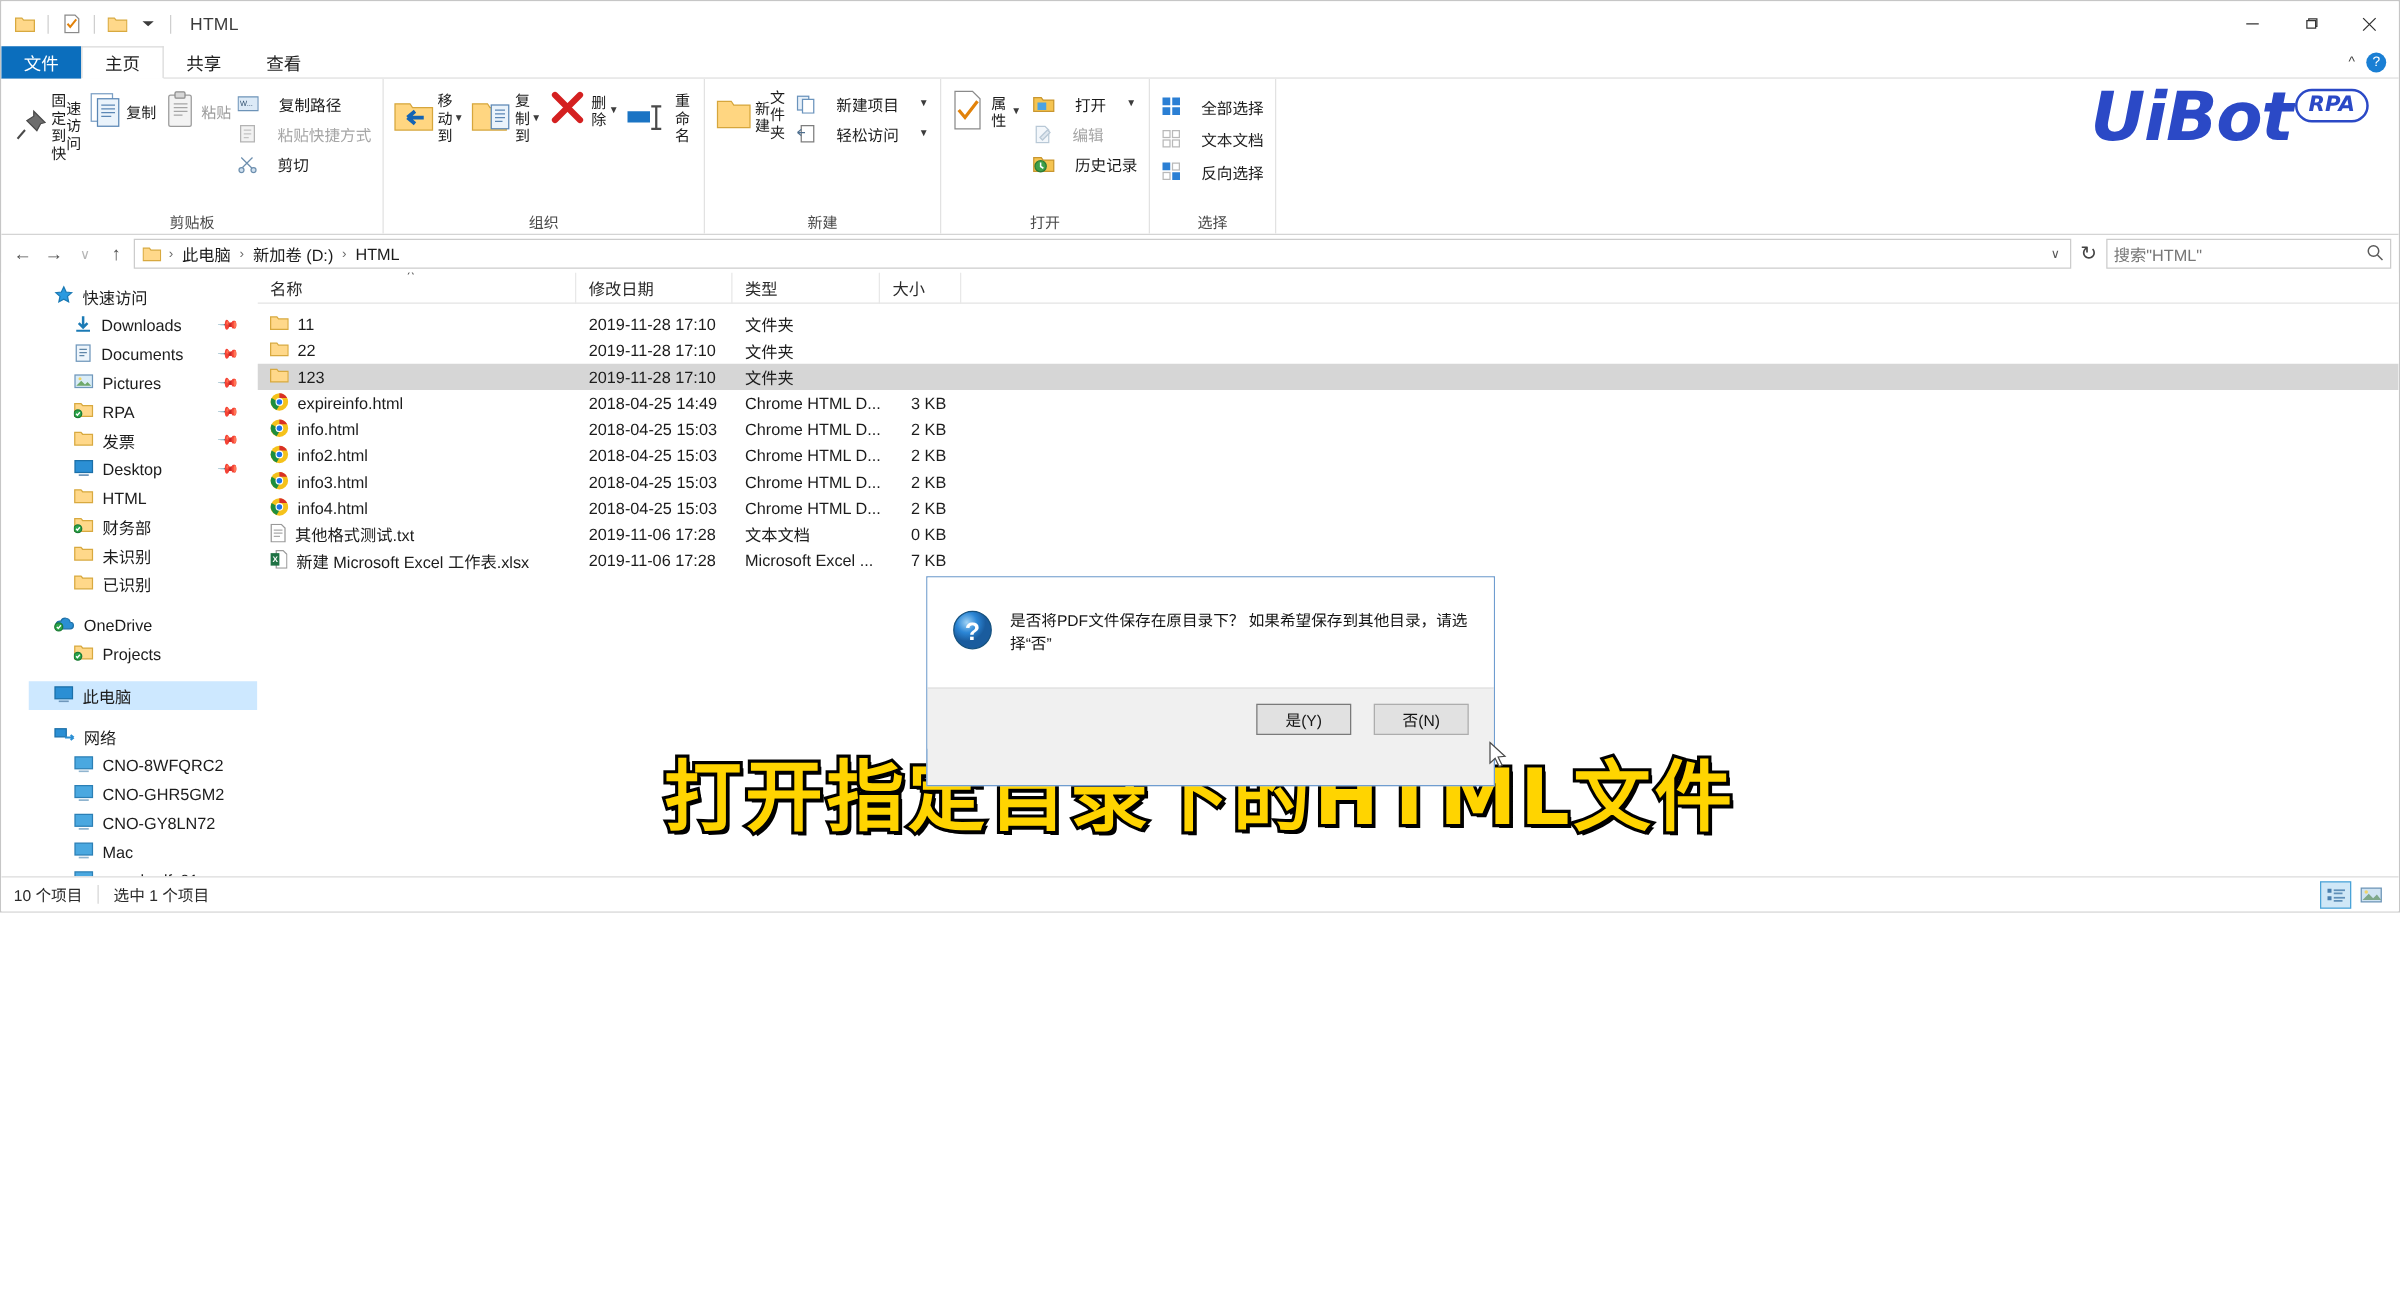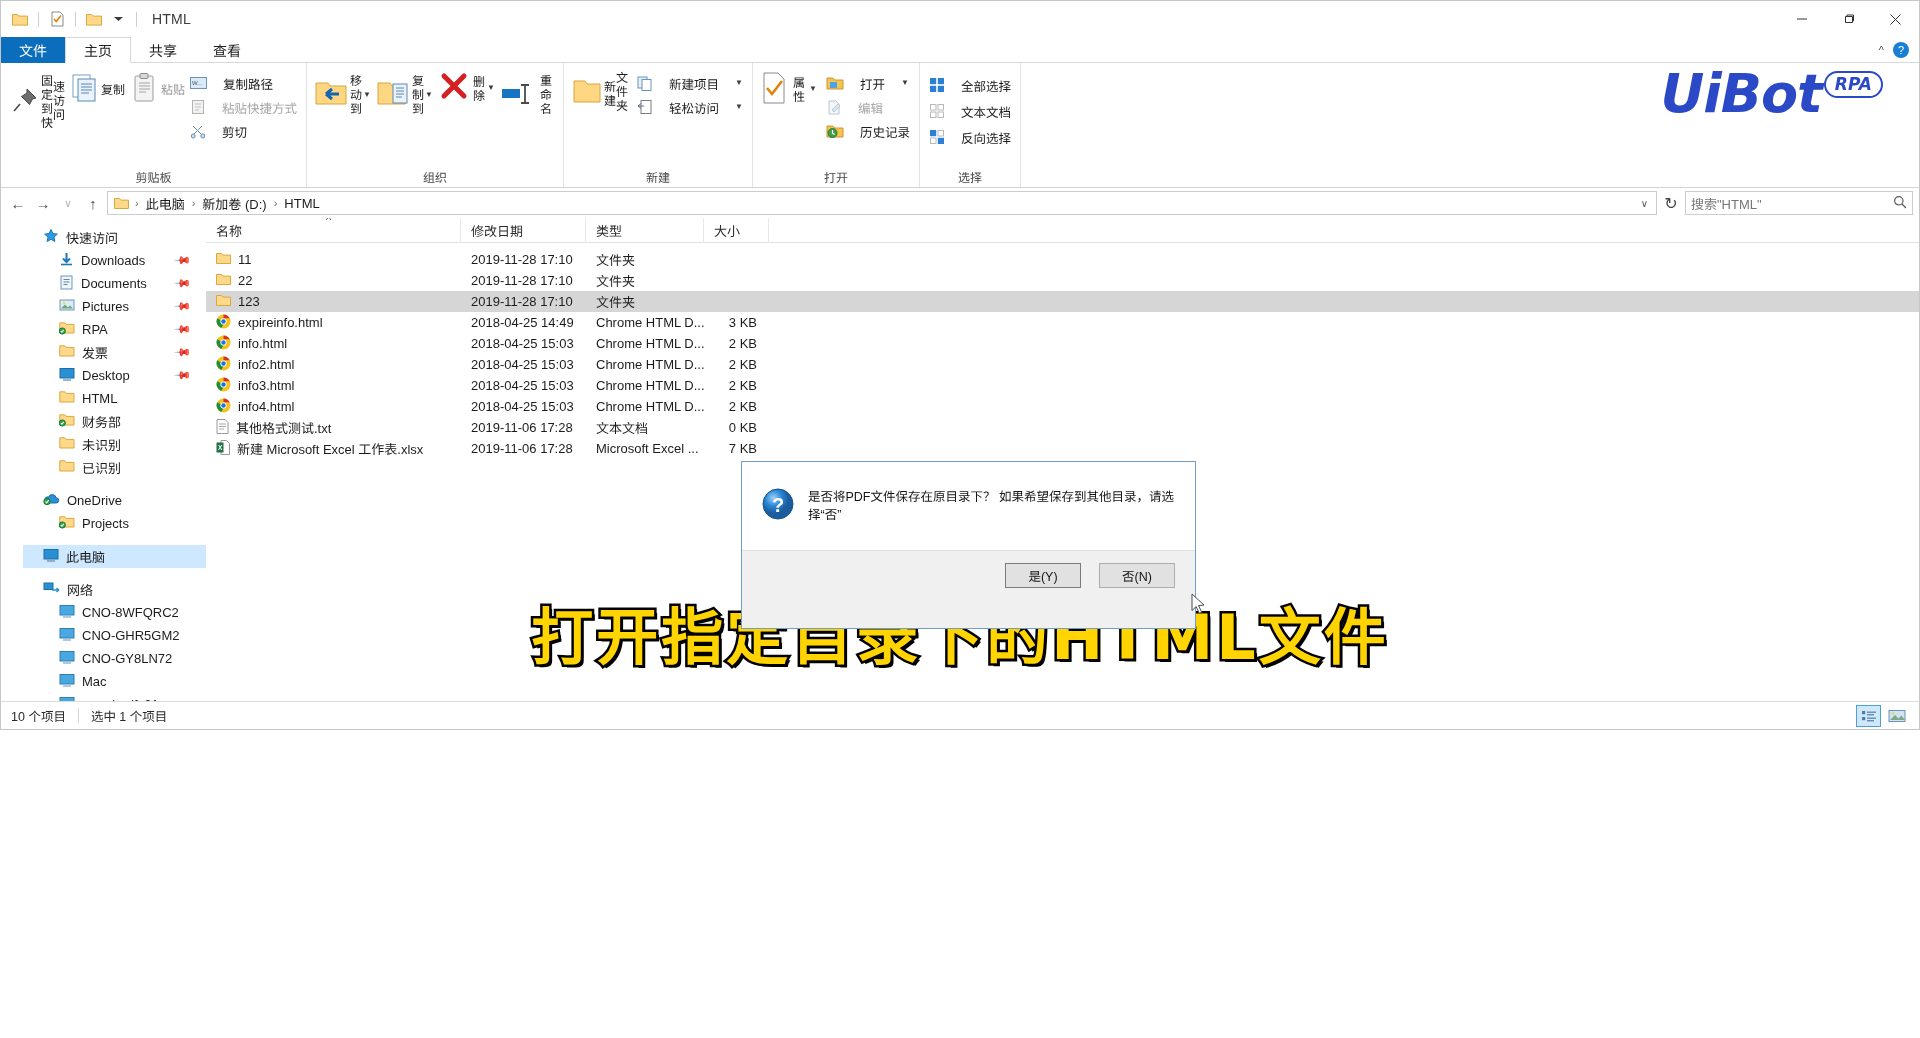--- a/index.html
+++ b/index.html
@@ -123,21 +123,21 @@
     font-size: 12.5px; color: #1c1c1c;
     height: 20px; padding: 0 3px;
     white-space: nowrap;
   }
   .small-btn.disabled { color: #a6a6a6; }
   .caret { font-size: 8px; color: #3c3c3c; line-height: 8px; }
   .caret-dn { font-size: 8px; color: #3c3c3c; margin-top: 1px; }
 
   
   .logo-wrap {
-    position: absolute; right: 36px; top: 2px;
+    position: absolute; right: 24px; top: 2px;
     display: flex; align-items: flex-start; z-index: 5;
   }
   .logo-text {
     font-family: "DejaVu Sans", sans-serif;
     font-weight: bold; font-style: italic;
     font-size: 54px; color: #2b49c6;
     letter-spacing: -1px; line-height: 58px;
   }
   .logo-rpa {
     border: 2.5px solid #2b49c6; border-radius: 14px;

